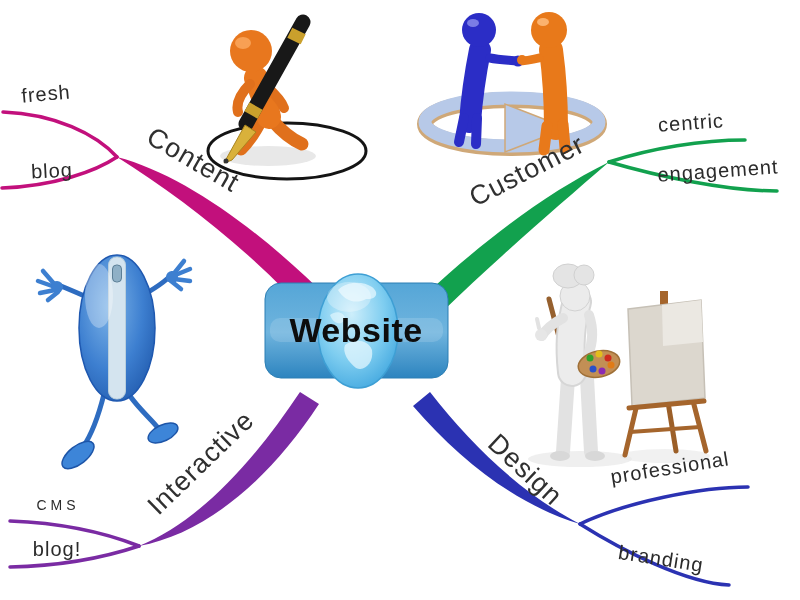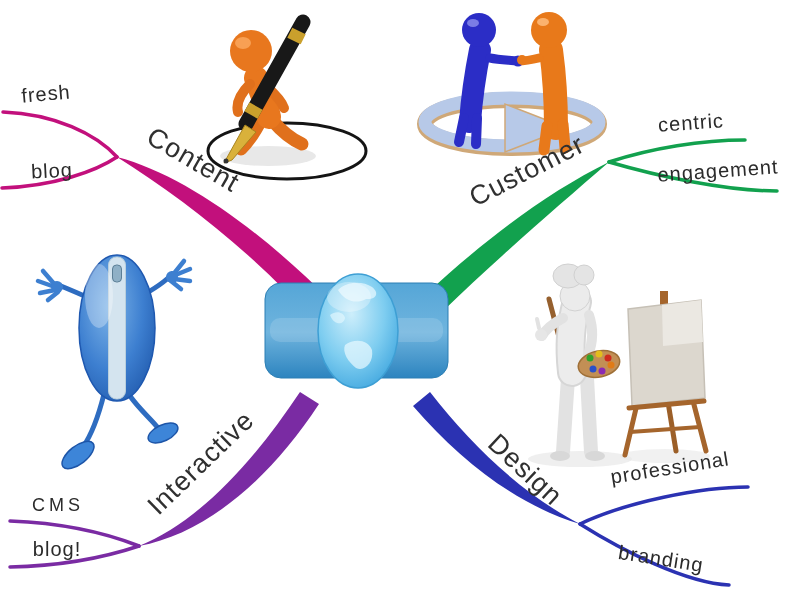--- a/index.html
+++ b/index.html
@@ -184,32 +184,33 @@
     <rect x="270" y="318" width="173" height="24" rx="10" fill="#ffffff" opacity="0.14"></rect>
     <ellipse cx="358" cy="331" rx="40" ry="57" fill="url(#globeGrad)" stroke="#3e9fd4" stroke-width="1.5"></ellipse>
     <path d="M 338,290 C 345,282 362,280 372,287 C 380,293 376,300 366,299 C 355,305 344,300 338,290 Z" fill="#eafaff" opacity="0.7"></path>
     <path d="M 345,345 C 355,338 368,340 372,350 C 374,362 365,372 356,368 C 348,362 342,352 345,345 Z" fill="#eafaff" opacity="0.7"></path>
     <path d="M 330,315 C 336,310 344,312 345,318 C 344,325 334,326 330,315 Z" fill="#eafaff" opacity="0.6"></path>
     <ellipse cx="349" cy="297" rx="22" ry="15" fill="#ffffff" opacity="0.3"></ellipse>
   </g>
 </svg>
 
 <div class="labels">
+  <div class="lbl center-node" style="left:356px;top:330px;transform:translate(-50%,-50%);">Website</div>
 
   <div class="lbl big" style="left:193px;top:160px;transform:translate(-50%,-50%) rotate(30deg);">Content</div>
   <div class="lbl big" style="left:527px;top:171px;transform:translate(-50%,-50%) rotate(-27deg);">Customer</div>
   <div class="lbl big" style="left:201px;top:463px;transform:translate(-50%,-50%) rotate(-44deg);">Interactive</div>
   <div class="lbl big" style="left:525px;top:470px;transform:translate(-50%,-50%) rotate(43deg);">Design</div>
 
   <div class="lbl sub" style="left:46px;top:94px;transform:translate(-50%,-50%) rotate(-5deg);">fresh</div>
   <div class="lbl sub" style="left:52px;top:171px;transform:translate(-50%,-50%) rotate(-3deg);">blog</div>
 
   <div class="lbl sub" style="left:691px;top:123px;transform:translate(-50%,-50%) rotate(-4deg);">centric</div>
   <div class="lbl sub" style="left:718px;top:171px;transform:translate(-50%,-50%) rotate(-4deg);">engagement</div>
 
-  <div class="lbl sub" style="left:58px;top:505px;transform:translate(-50%,-50%);letter-spacing:4px;font-size:18px;">CMS</div>
+  <div class="lbl sub" style="left:58px;top:505px;transform:translate(-50%,-50%);letter-spacing:4px;font-size:14px;">CMS</div>
   <div class="lbl sub" style="left:57px;top:549px;transform:translate(-50%,-50%);">blog!</div>
 
   <div class="lbl sub" style="left:670px;top:468px;transform:translate(-50%,-50%) rotate(-9deg);">professional</div>
   <div class="lbl sub" style="left:661px;top:559px;transform:translate(-50%,-50%) rotate(9deg);">branding</div>
 </div>
 
 </div>
 
 </body></html>

